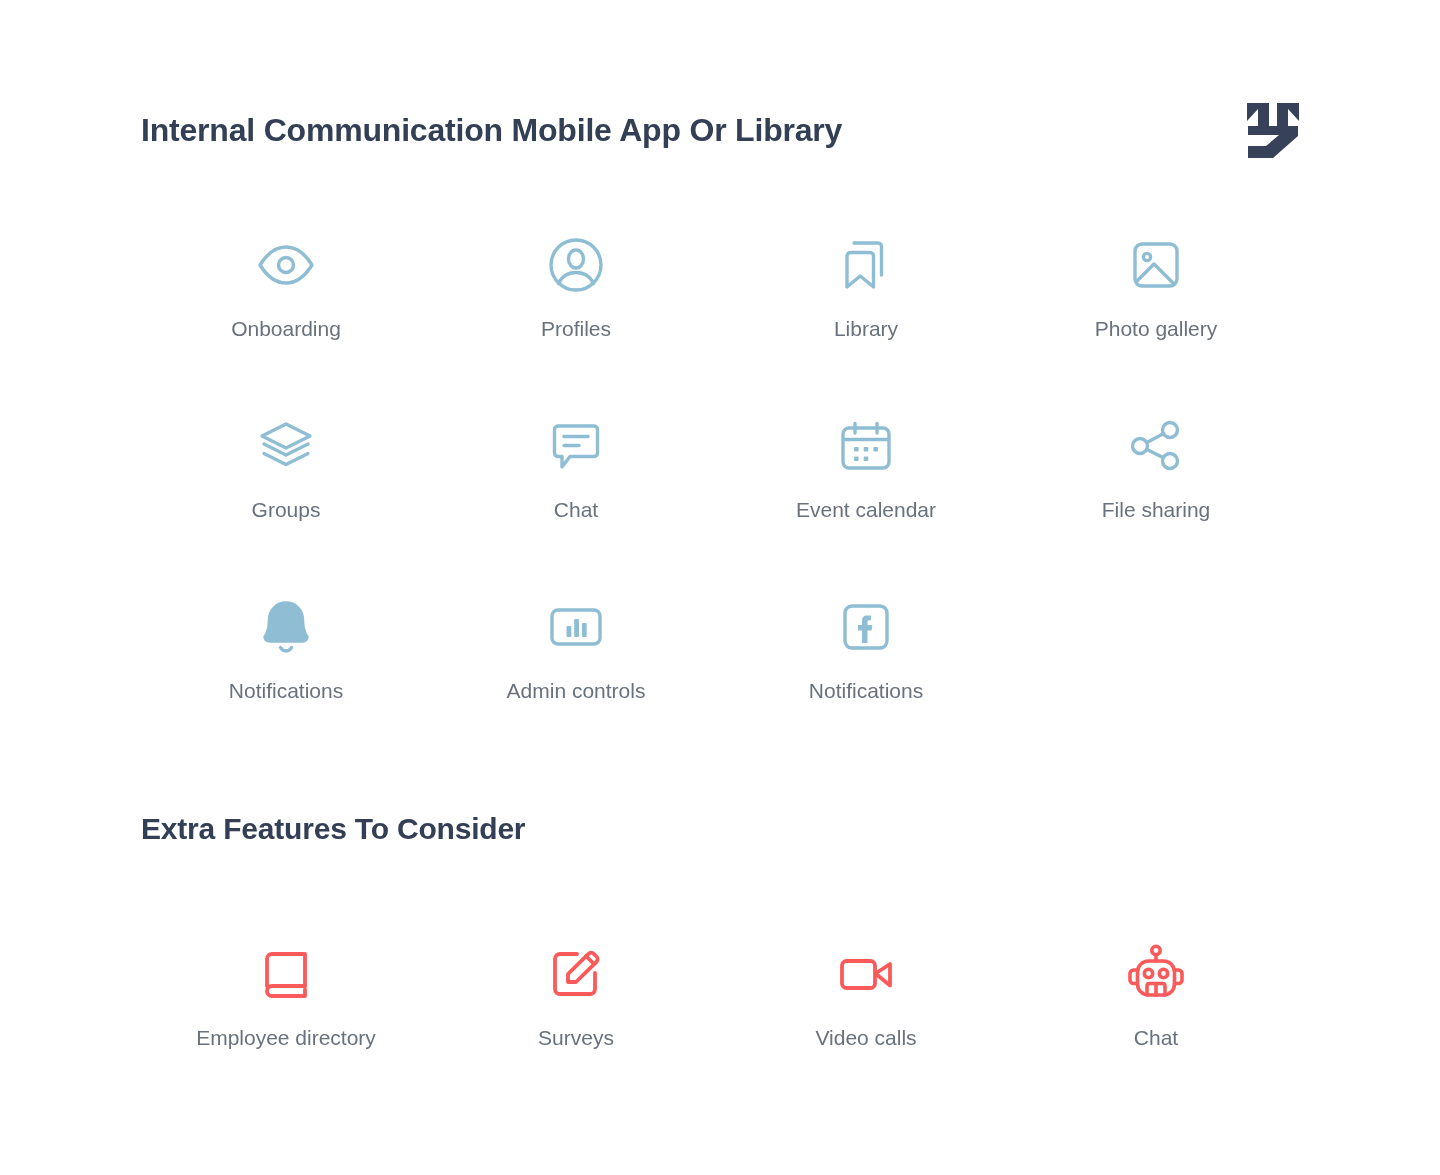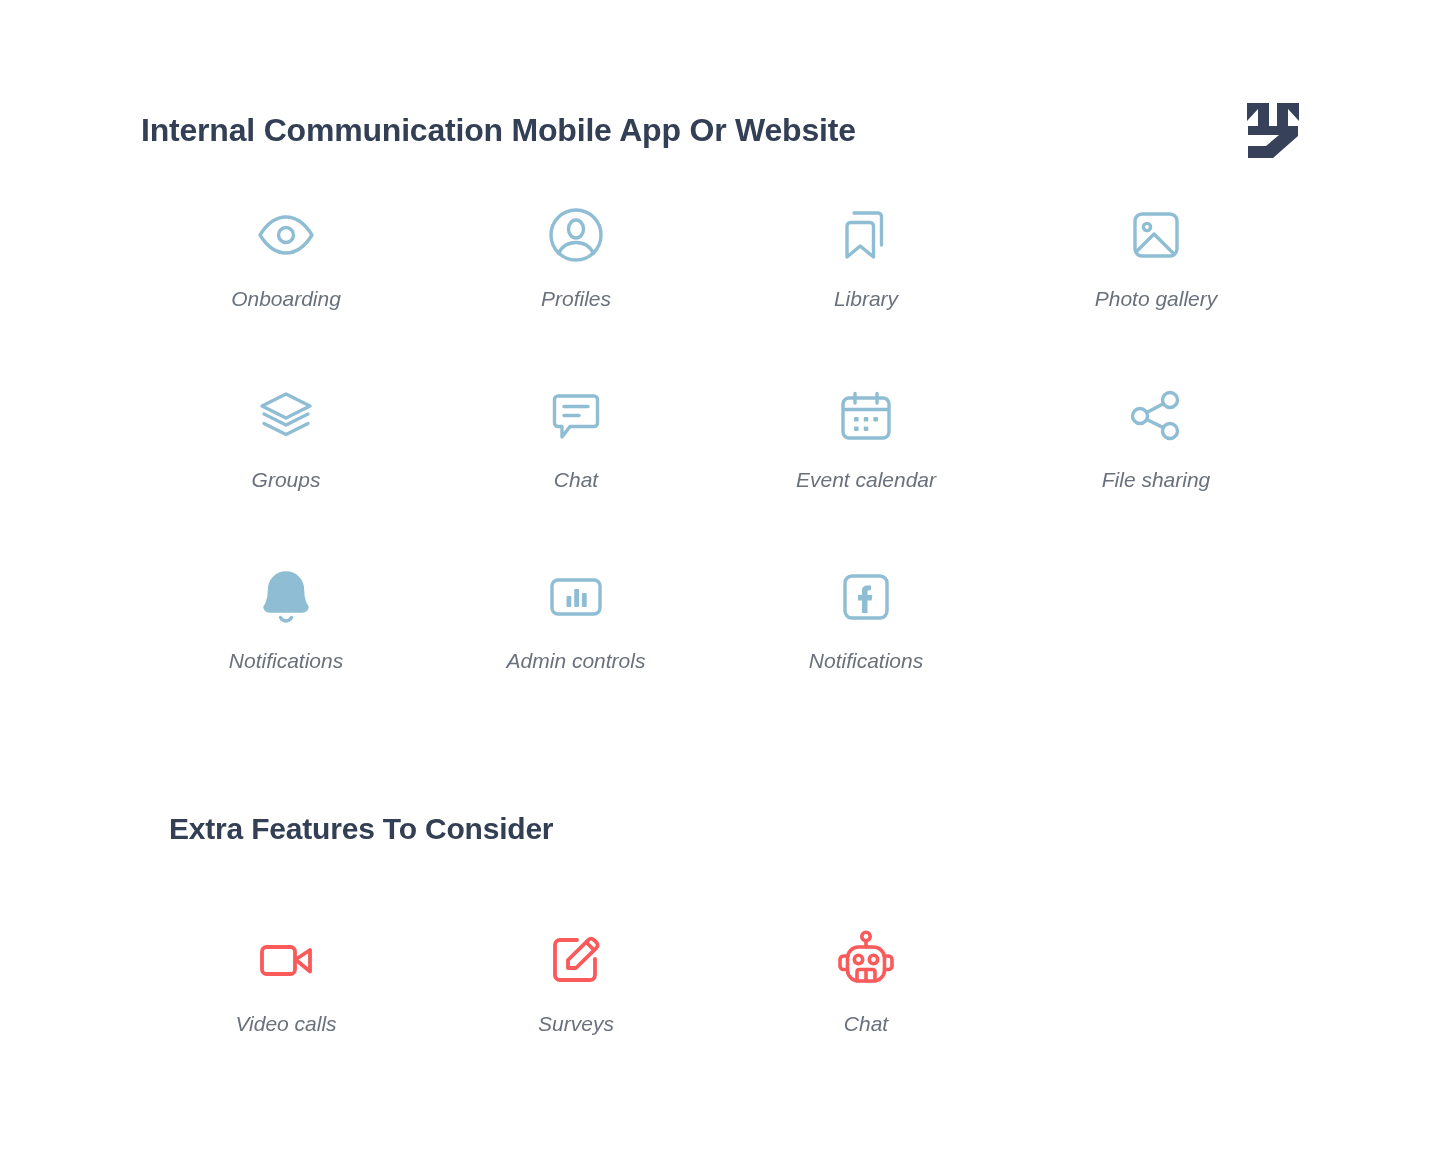--- a/index.html
+++ b/index.html
@@ -54,21 +54,20 @@
   }
 
   .section-heading {
     position: absolute;
     left: 141px;
     top: 812px;
     font-size: 30px;
     font-weight: 700;
     color: #323f54;
     letter-spacing: -0.2px;
-    margin-left: 28px;
   }
 
   .section-extra {
     position: absolute;
     left: 141px;
     top: 915px;
     width: 1160px;
   }
 
   
@@ -77,24 +76,23 @@
     grid-template-columns: repeat(4, 1fr);
     width: 100%;
   }
 
   .grid-primary { row-gap: 0px; }
 
   .feature-cell {
     display: flex;
     flex-direction: column;
     align-items: center;
-    justify-content: flex-start;
+    justify-content: center;
     height: 181px;
     padding-top: 6px;
-    font-style: italic;
   }
 
   .feature-cell.extra { height: 150px; }
 
   .icon-wrap {
     height: 78px;
     display: flex;
     align-items: center;
     justify-content: center;
   }
@@ -112,21 +110,21 @@
   }
 
   .extra .feature-label { color: #69717d; }
 </style>
 </head>
 <body>
 
 <div class="page">
 
   <div class="header">
-    <div class="page-title">Internal Communication Mobile App Or Website</div>
+    <div class="page-title">Internal Communication Mobile App Or Library</div>
 
     <svg class="brand-logo" viewBox="0 0 56 58">
       <path d="M2 2 L2 20 L13 8 L13 30 L24 30 L24 2 Z
                M32 2 L32 30 L43 30 L43 8 L54 20 L54 2 Z" fill="#37425a"></path>
       <path d="M2 26 L2 38 L36 38 L36 44 L2 44 L2 56 L28 56 L54 34 L54 22 L20 22 L20 16 L54 16 L54 4" fill="none" stroke="none"></path>
       <path d="M5 24 L5 33 L33 33 L33 38 L5 38 L5 56 L28 56 L51 36 L51 27 L23 27 L23 22 L51 22 L51 4" fill="none" stroke="none"></path>
       <path d="M3 25 L3 34 L34 34 L21 45 L3 45 L3 57 L28 57 L53 35 L53 25 Z" fill="#37425a"></path>
     </svg>
   </div>
 
@@ -261,40 +259,49 @@
       </div>
 
     </div>
   </div>
 
   <div class="section-heading">Extra Features To Consider</div>
 
   <div class="section-extra">
     <div class="icon-grid">
 
-
       <div class="feature-cell extra">
         <div class="icon-wrap">
           <svg width="64" height="64" viewBox="0 0 64 64" fill="none" stroke="#fa5a5a" stroke-width="3.8" stroke-linecap="round" stroke-linejoin="round">
-            <rect x="8" y="19" width="33" height="27" rx="4.5"></rect>
-            <path d="M41.5 31.5 L56 22 L56 43.5 Z"></path>
-          </svg>
-        </div>
-        <div class="feature-label">Video calls</div>
+            <path d="M13 44 L13 17 C13 14.2 15.2 12 18 12 L51 12 L51 44"></path>
+            <path d="M51 44 L18 44 C15.2 44 13 46.2 13 49 C13 51.8 15.2 54 18 54 L51 54 L51 47.5"></path>
+          </svg>
+        </div>
+        <div class="feature-label">Employee directory</div>
       </div>
 
       <div class="feature-cell extra">
         <div class="icon-wrap">
           <svg width="64" height="64" viewBox="0 0 64 64" fill="none" stroke="#fa5a5a" stroke-width="3.8" stroke-linecap="round" stroke-linejoin="round">
             <path d="M33 12 L16 12 C13.2 12 11 14.2 11 17 L11 47 C11 49.8 13.2 52 16 52 L46 52 C48.8 52 51 49.8 51 47 L51 31"></path>
             <path d="M24 40 L24 32 L44.5 11.8 C46 10.3 48.3 10.3 49.8 11.8 L52.5 14.5 C54 16 54 18.3 52.5 19.8 L32 40 Z"></path>
             <path d="M42.5 14.5 L50 22"></path>
           </svg>
         </div>
         <div class="feature-label">Surveys</div>
+      </div>
+
+      <div class="feature-cell extra">
+        <div class="icon-wrap">
+          <svg width="64" height="64" viewBox="0 0 64 64" fill="none" stroke="#fa5a5a" stroke-width="3.8" stroke-linecap="round" stroke-linejoin="round">
+            <rect x="8" y="19" width="33" height="27" rx="4.5"></rect>
+            <path d="M41.5 31.5 L56 22 L56 43.5 Z"></path>
+          </svg>
+        </div>
+        <div class="feature-label">Video calls</div>
       </div>
 
       <div class="feature-cell extra">
         <div class="icon-wrap">
           <svg width="64" height="64" viewBox="0 0 64 64" fill="none" stroke="#fa5a5a" stroke-width="3.6" stroke-linecap="round" stroke-linejoin="round">
             <circle cx="32" cy="8.5" r="4.2"></circle>
             <path d="M32 12.7 L32 19"></path>
             <rect x="13.5" y="19" width="37" height="34" rx="11"></rect>
             <path d="M13.5 28 L9.5 28 C7.5 28 6 29.5 6 31.5 L6 38 C6 40 7.5 41.5 9.5 41.5 L13.5 41.5"></path>
             <path d="M50.5 28 L54.5 28 C56.5 28 58 29.5 58 31.5 L58 38 C58 40 56.5 41.5 54.5 41.5 L50.5 41.5"></path>

